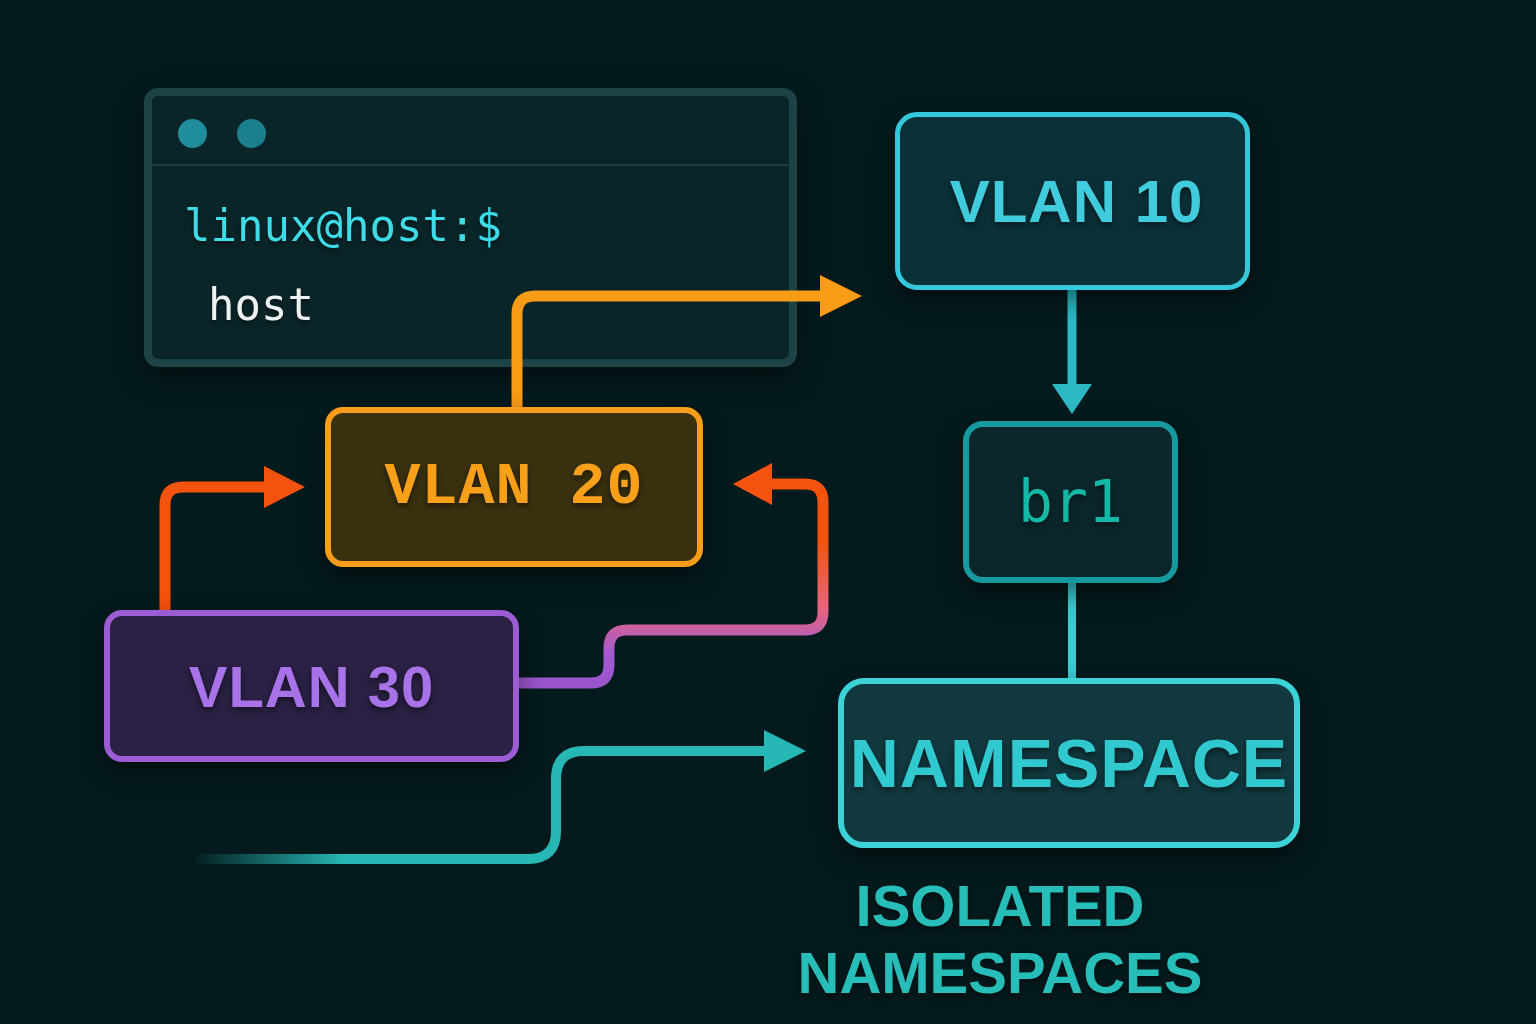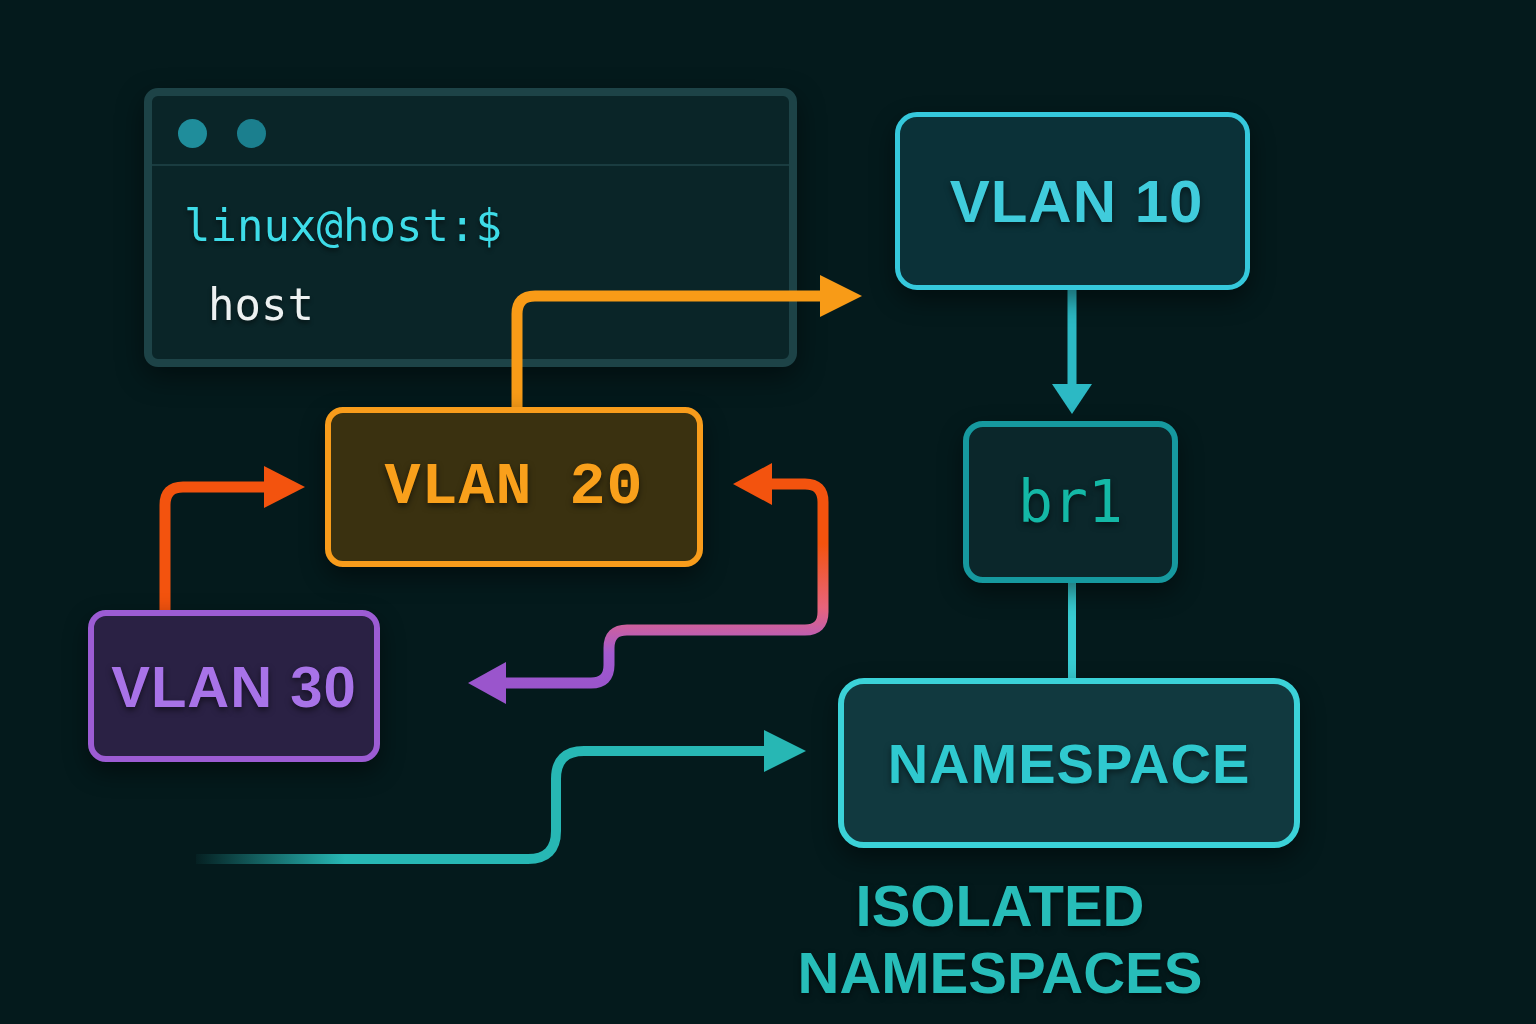--- a/index.html
+++ b/index.html
@@ -33,24 +33,24 @@
   
   .node{
     position:absolute;display:flex;align-items:center;justify-content:center;
     border-style:solid;box-sizing:border-box;z-index:3;
     box-shadow:0 10px 24px rgba(0,0,0,.45);
     text-shadow:0 3px 6px rgba(0,0,0,.5);
   }
   .node-label{font-weight:bold;letter-spacing:1px;}
   .vlan10{left:895px;top:112px;width:355px;height:178px;border-width:5px;border-radius:22px;font-size:60px;padding-left:8px;}
   .vlan20{left:325px;top:407px;width:378px;height:160px;border-width:6px;border-radius:18px;font-size:60px;font-family:Liberation Mono, monospace;}
-  .vlan30{left:88px;top:610px;width:292px;height:152px;border-width:6px;border-radius:18px;font-size:58px;}
+  .vlan30{left:104px;top:610px;width:415px;height:152px;border-width:6px;border-radius:18px;font-size:58px;}
   .br1{left:963px;top:421px;width:215px;height:162px;border-width:6px;border-radius:20px;}
   .br1 .node-label{font-family:"DejaVu Sans Mono","Liberation Mono",monospace;font-weight:normal;font-size:58px;letter-spacing:0;}
-  .namespace{left:838px;top:678px;width:462px;height:170px;border-width:6px;border-radius:26px;font-size:56px;}
+  .namespace{left:838px;top:678px;width:462px;height:170px;border-width:6px;border-radius:26px;font-size:68px;}
   
   .caption{
     position:absolute;left:660px;top:872px;width:680px;z-index:3;
     font-size:58px;font-weight:bold;text-align:center;letter-spacing:0px;
     text-shadow:0 3px 6px rgba(0,0,0,.5);
   }
 </style>
 </head>
 <body>
 

